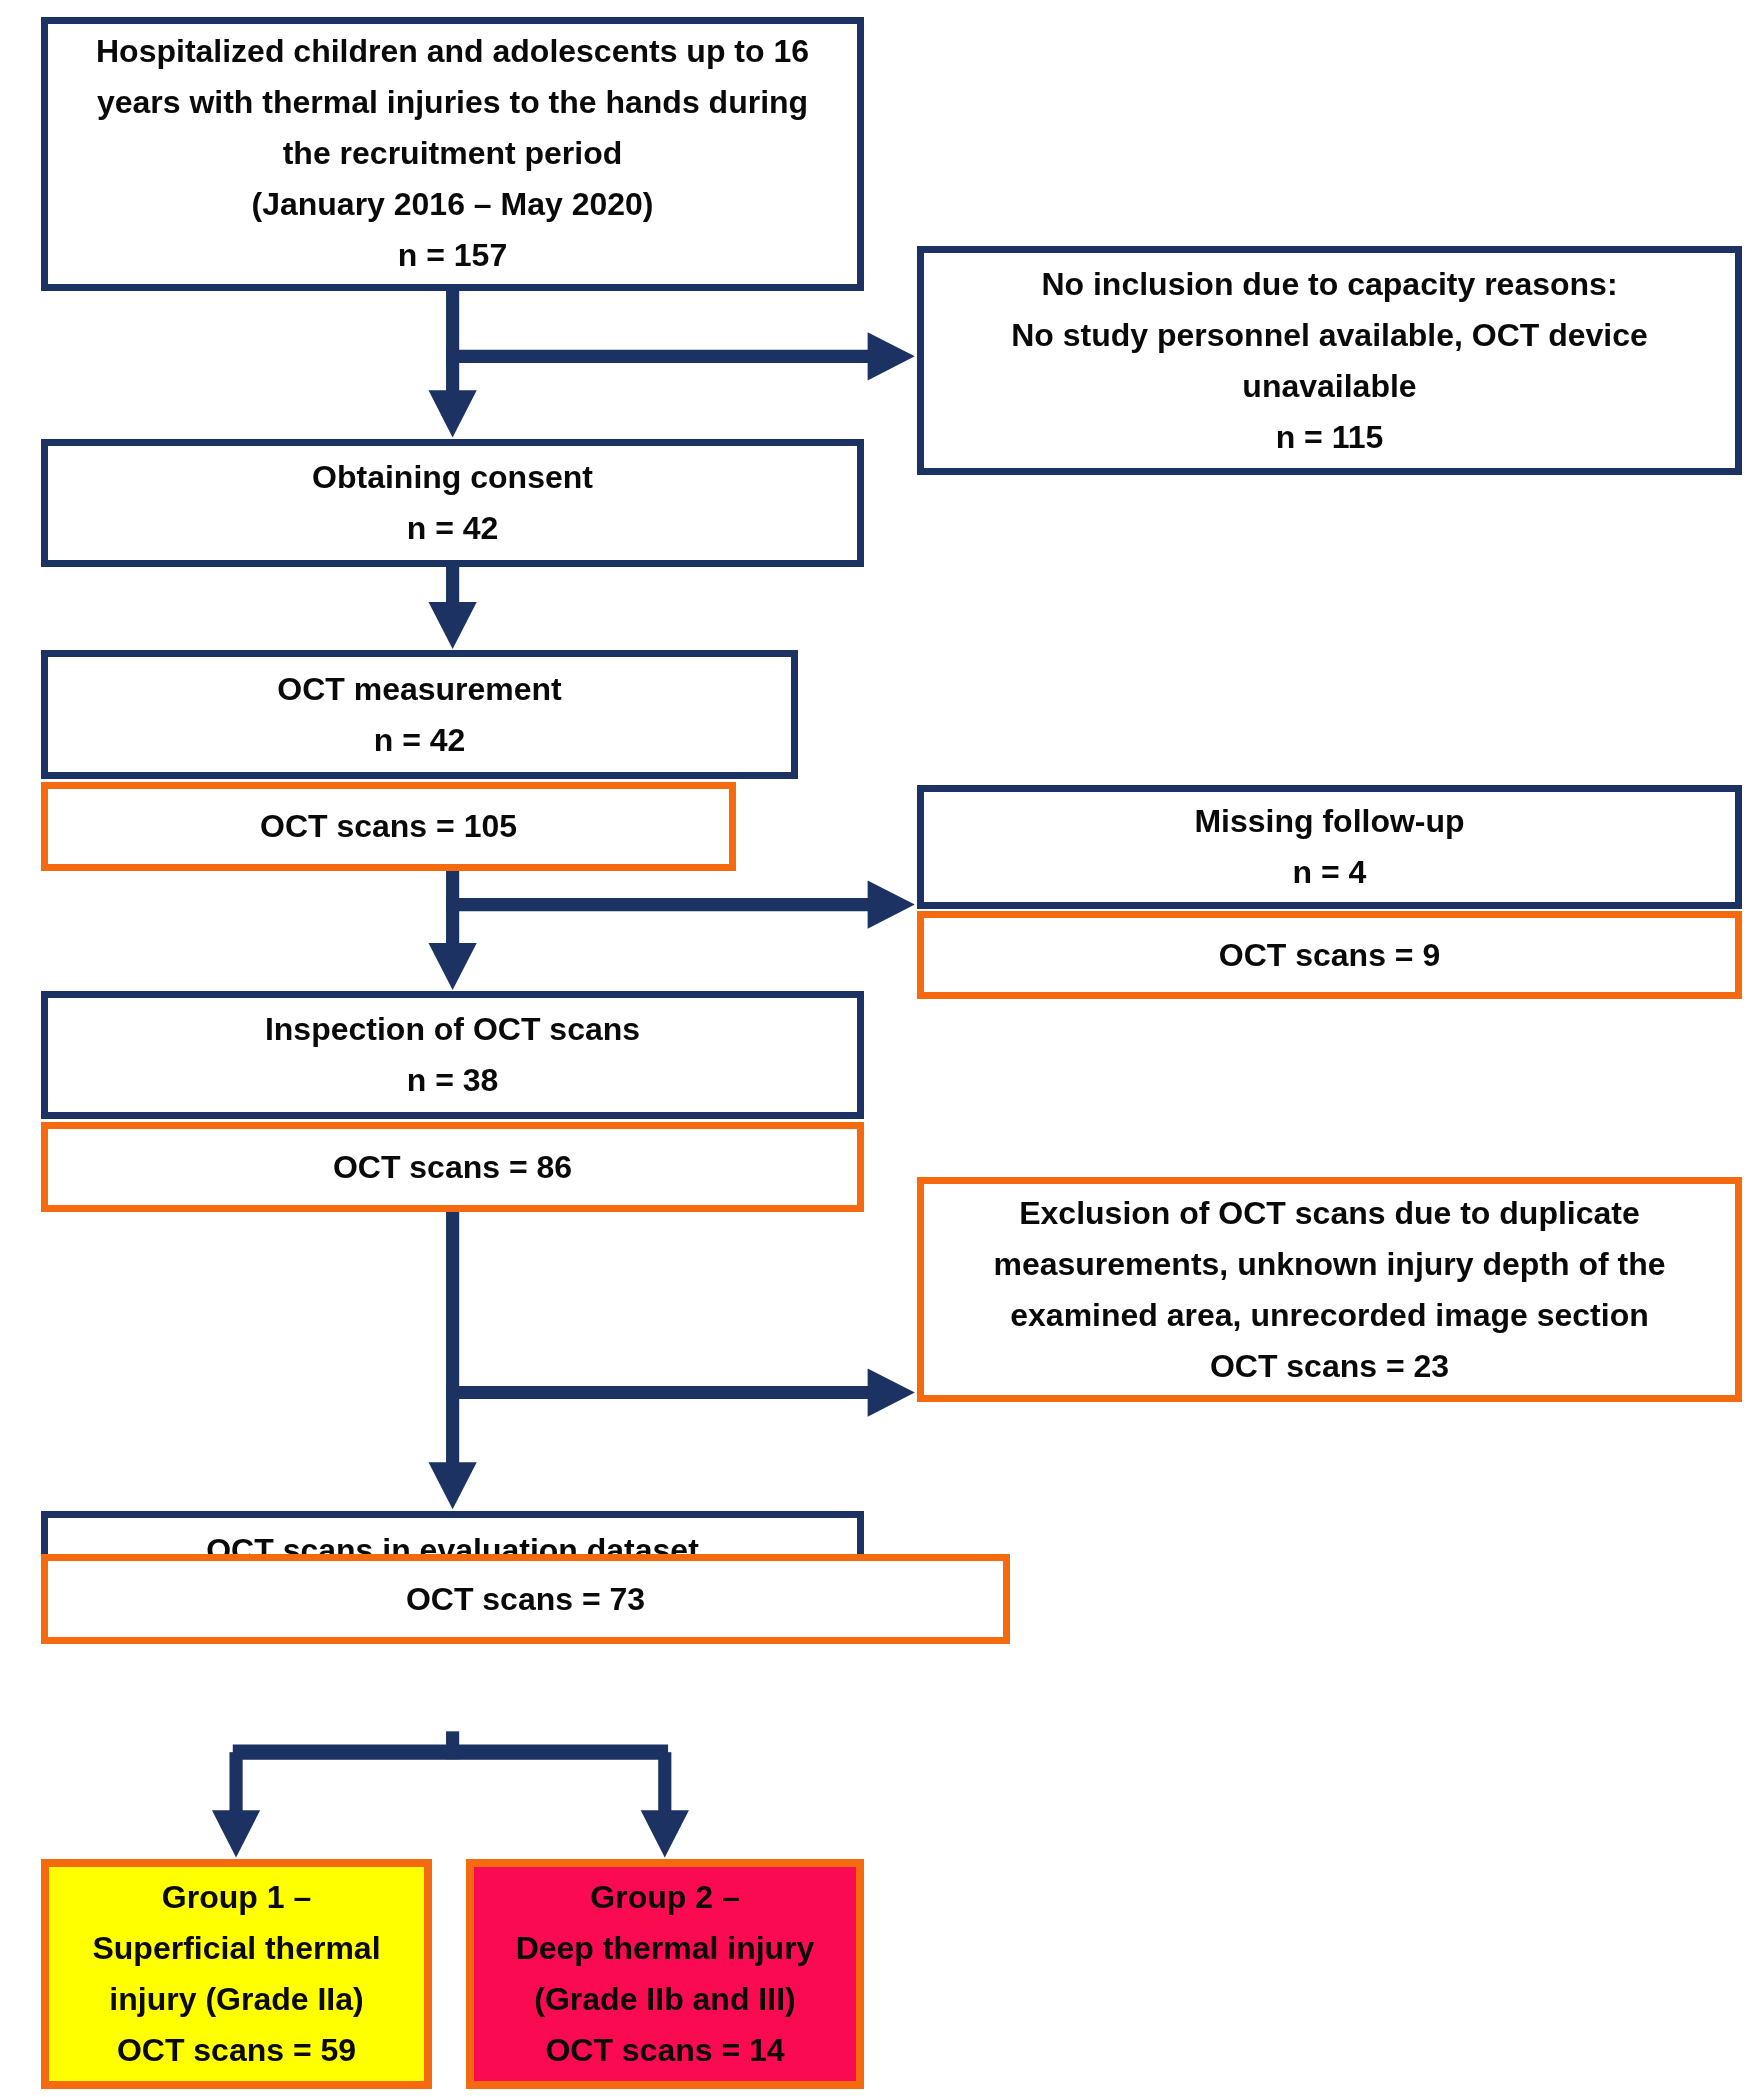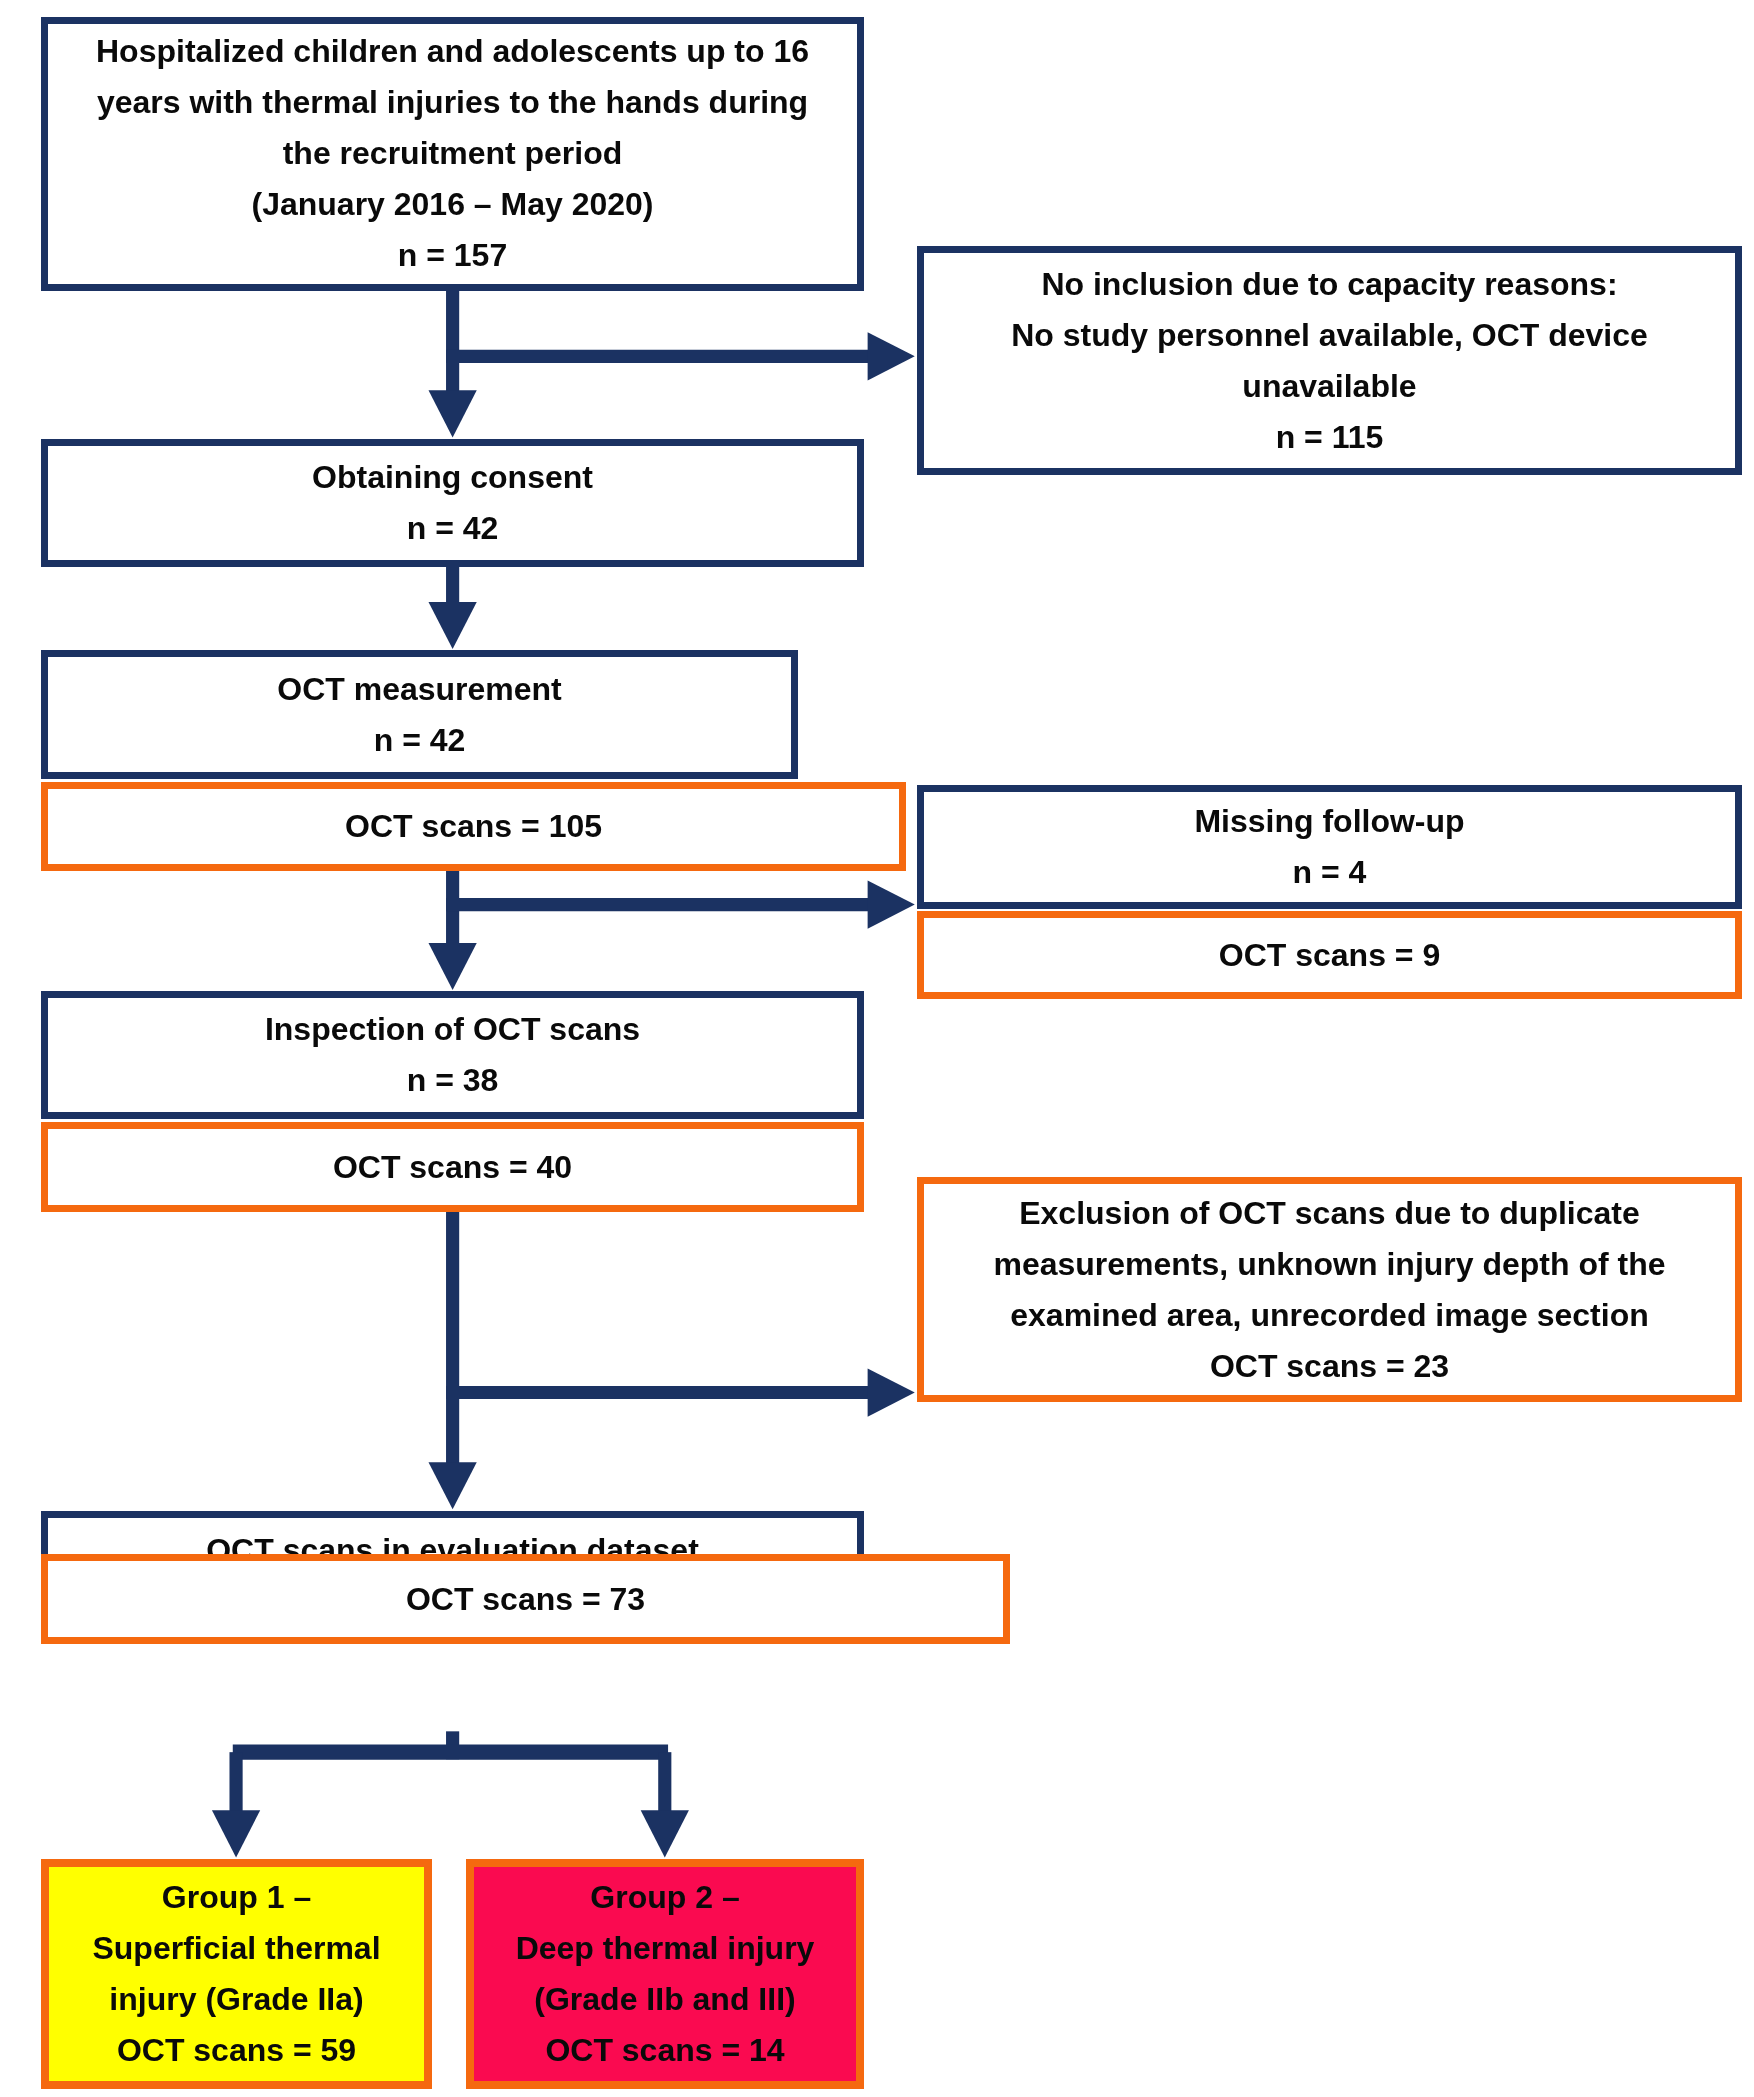--- a/index.html
+++ b/index.html
@@ -89,26 +89,26 @@
 the recruitment period
 (January 2016 – May 2020)
 n = 157</div>
 
   <div class="box navy" style="left:41px;top:439px;width:823px;height:128px;">Obtaining consent
 n = 42</div>
 
   <div class="box navy" style="left:41px;top:650px;width:757px;height:129px;">OCT measurement
 n = 42</div>
 
-  <div class="box orangeb" style="left:41px;top:782px;width:865px;height:89px;">OCT scans = 105</div>
+  <div class="box orangeb" style="left:41px;top:782px;width:695px;height:89px;">OCT scans = 105</div>
 
   <div class="box navy" style="left:41px;top:991px;width:823px;height:128px;">Inspection of OCT scans
 n = 38</div>
 
-  <div class="box orangeb" style="left:41px;top:1122px;width:823px;height:90px;">OCT scans = 40</div>
+  <div class="box orangeb" style="left:41px;top:1122px;width:823px;height:90px;">OCT scans = 86</div>
 
   <div class="box navy" style="left:41px;top:1511px;width:823px;height:129px;">OCT scans in evaluation dataset
 n = 37</div>
 
   <div class="box orangeb" style="left:41px;top:1554px;width:969px;height:90px;">OCT scans = 73</div>
 
   <div class="box group fill-yellow" style="left:41px;top:1859px;width:391px;height:230px;">Group 1 –
 Superficial thermal
 injury (Grade IIa)
 OCT scans = 59</div>

